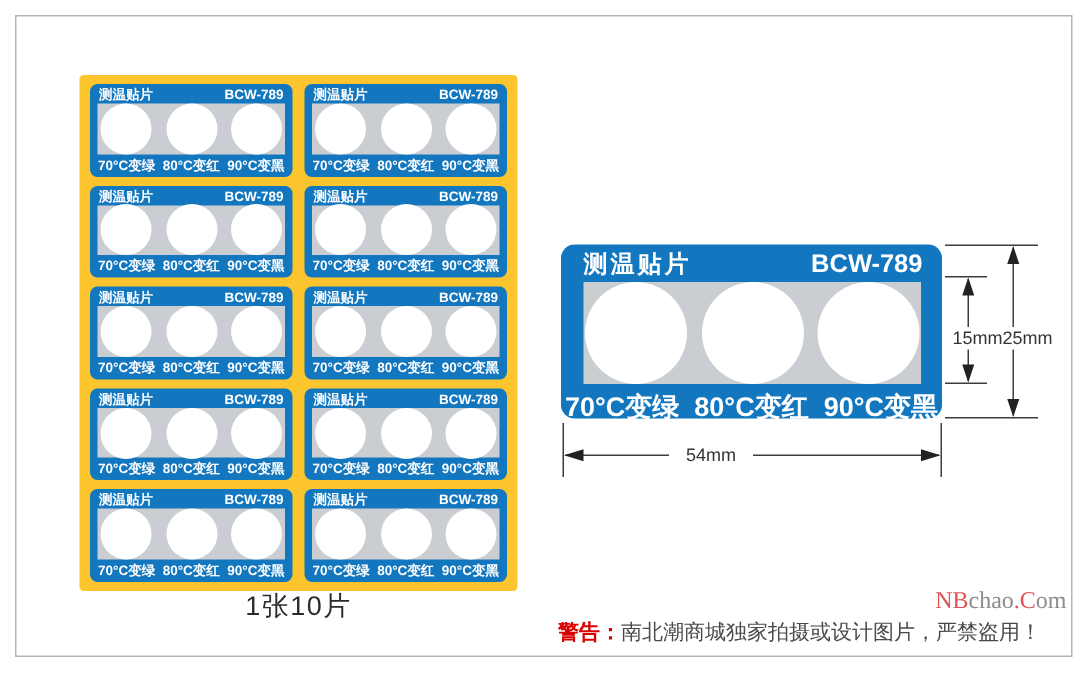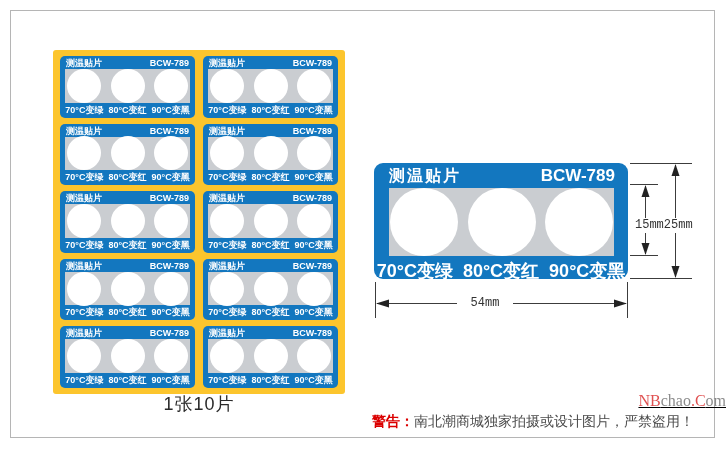--- a/index.html
+++ b/index.html
@@ -46,27 +46,27 @@
     display:flex;align-items:center;justify-content:space-between;padding:0 1px;box-sizing:border-box;}
   .big-panel .circle{width:68px;height:68px;}
   .big-foot{display:flex;justify-content:center;gap:10px;font-size:18px;font-weight:bold;
     padding-top:3px;white-space:nowrap;}
 
   
   .dim-svg{position:absolute;left:0;top:0;pointer-events:none;}
   .dim-svg line{stroke:#3c3c3c;stroke-width:1;}
   .dim-svg polygon{fill:#222;}
   .dim-label{position:absolute;background:#fff;color:#333;font-size:12px;
-    padding:0 2px;white-space:nowrap;line-height:15px;font-family:Liberation Mono, monospace;}
-  .dim-width{left:457px;top:296px;width:52px;text-align:center;}
+    padding:0 2px;white-space:nowrap;line-height:15px;}
+  .dim-width{left:446px;top:296px;width:52px;text-align:center;}
   .dim-heights{left:633px;top:218px;display:flex;}
 
   
-  .watermark{position:absolute;right:0;top:392px;font-size:16px;
-    font-family:"Liberation Serif","DejaVu Serif",serif;white-space:nowrap;text-decoration:underline;}
+  .watermark{position:absolute;right:15px;top:392px;font-size:16px;
+    font-family:"Liberation Serif","DejaVu Serif",serif;white-space:nowrap;}
   .warning{position:absolute;right:32px;top:413px;font-size:14px;color:#4a4a4a;white-space:nowrap;}
   .warning .prefix{color:var(--warning-red);font-weight:bold;}
 </style>
 </head>
 <body>
 
 <div class="canvas">
   <div class="frame"></div>
 
   <div class="sheet">

